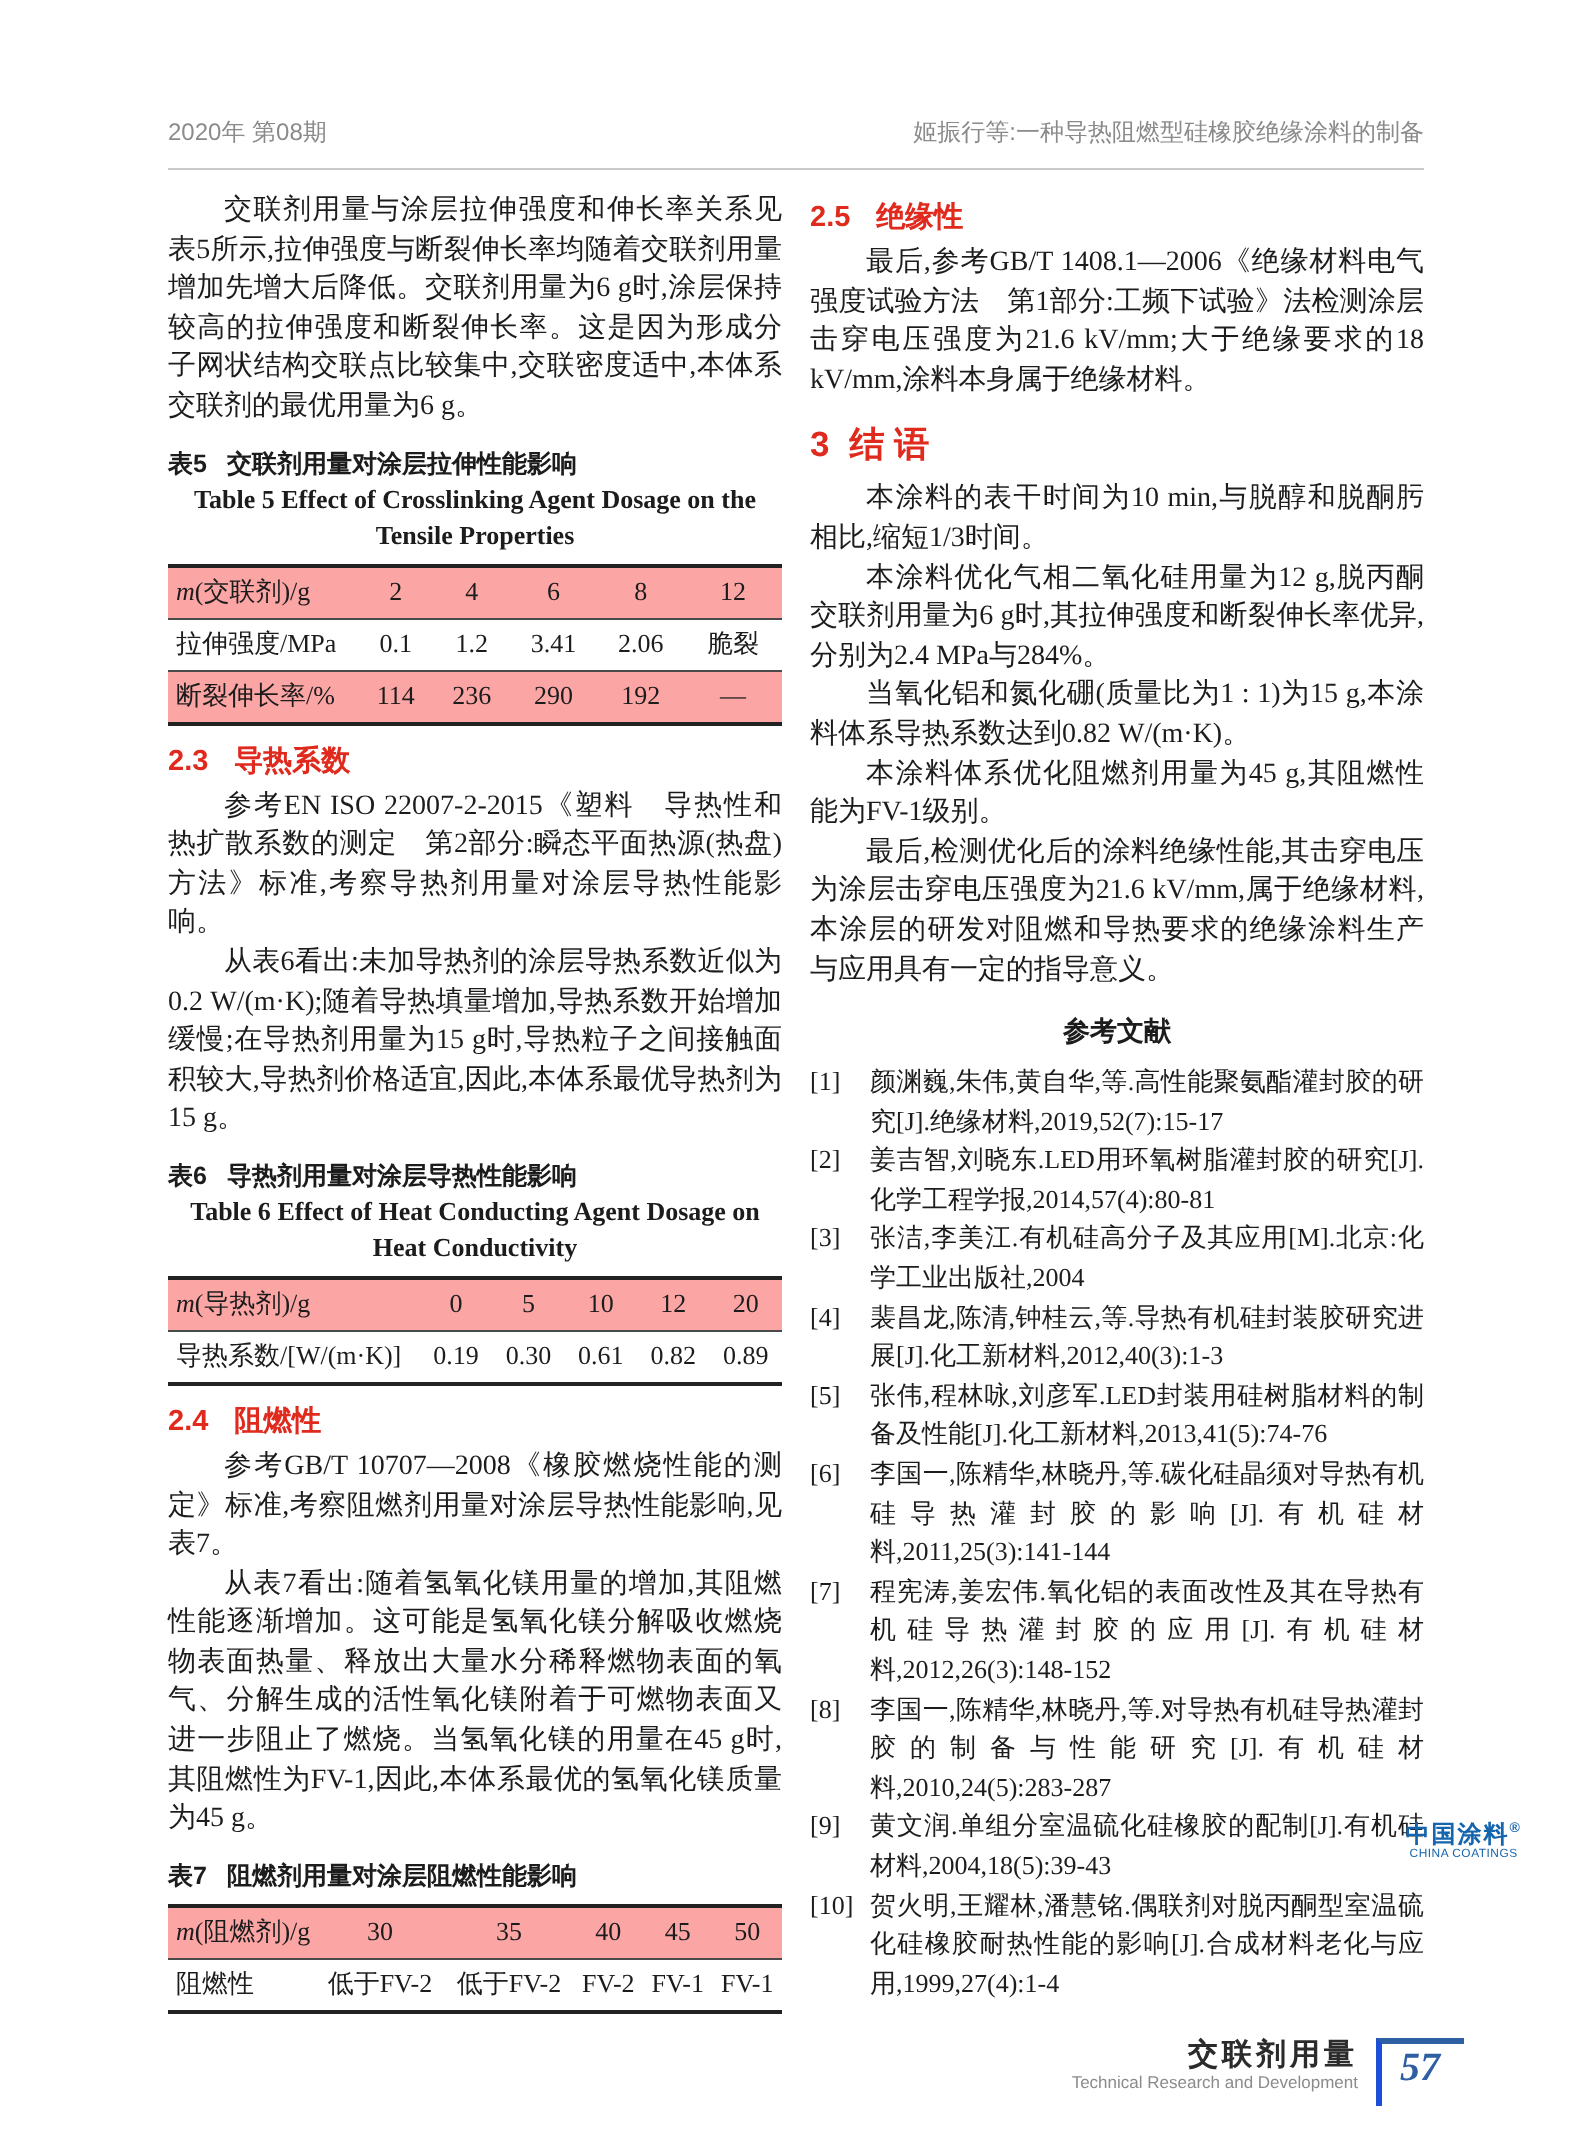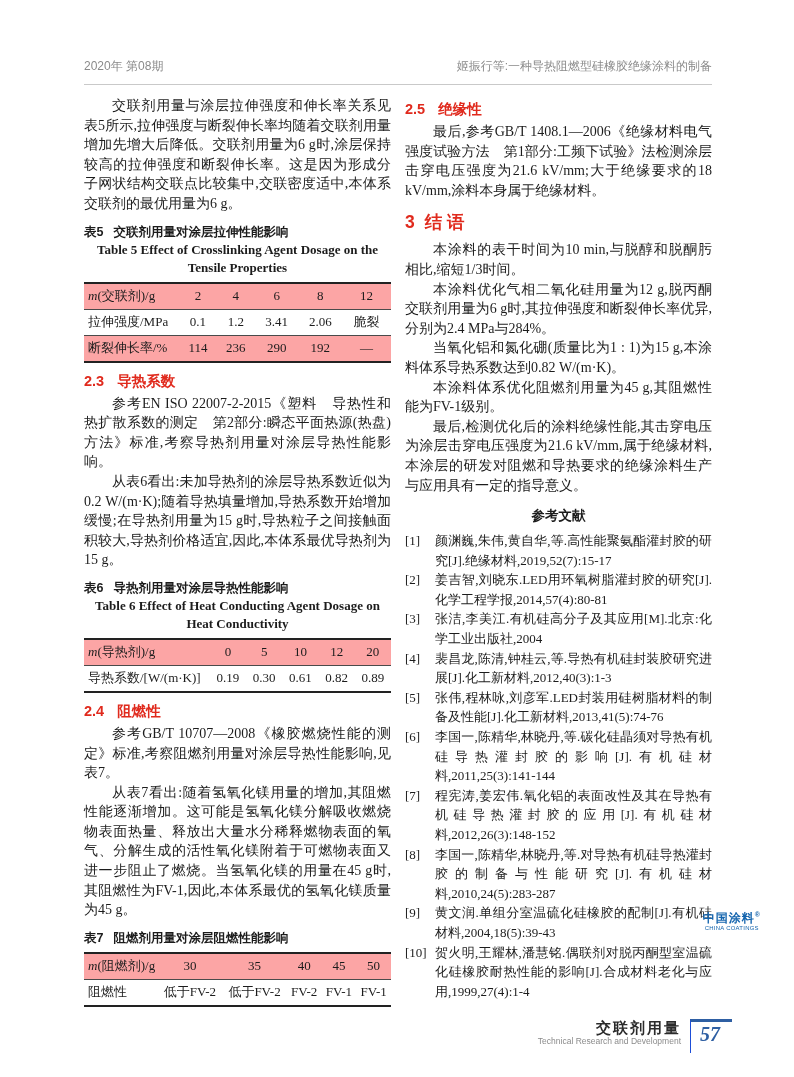--- a/index.html
+++ b/index.html
@@ -44,21 +44,21 @@
   .logo{position:absolute;left:700px;top:911px;text-align:center;color:#1565ae;
         font-family:"Liberation Sans",sans-serif;line-height:1.1;}
   .logo .cn{font-size:12px;font-weight:bold;letter-spacing:1px;}
   .logo .reg{font-size:7px;vertical-align:super;}
   .logo .en{font-size:7px;letter-spacing:0.3px;transform:scale(0.85);transform-origin:center top;}
   
   .ftr{position:absolute;right:62px;bottom:24px;display:flex;align-items:flex-start;gap:9px;}
   .ftr .labels{text-align:right;font-family:"Liberation Sans",sans-serif;}
   .ftr .cn{font-size:15px;font-weight:bold;color:#2b2b2b;letter-spacing:2px;line-height:17px;}
   .ftr .en{font-size:8.5px;color:#8b8b8b;line-height:11px;}
-  .ftr .pagebox{border-top:3px solid #2e5fa3;border-left:1px solid #1d4ed8;
+  .ftr .pagebox{border-top:3px solid #2e5fa3;border-left:3px solid #1d4ed8;
         padding:2px 12px 8px 9px;}
   .ftr .pno{font-family:"Liberation Serif",serif;font-style:italic;font-weight:bold;
         font-size:20px;color:#2e5fa3;line-height:20px;}
   .mt6{margin-top:6px;}
 </style>
 </head>
 <body>
 
 <div class="page">
 

